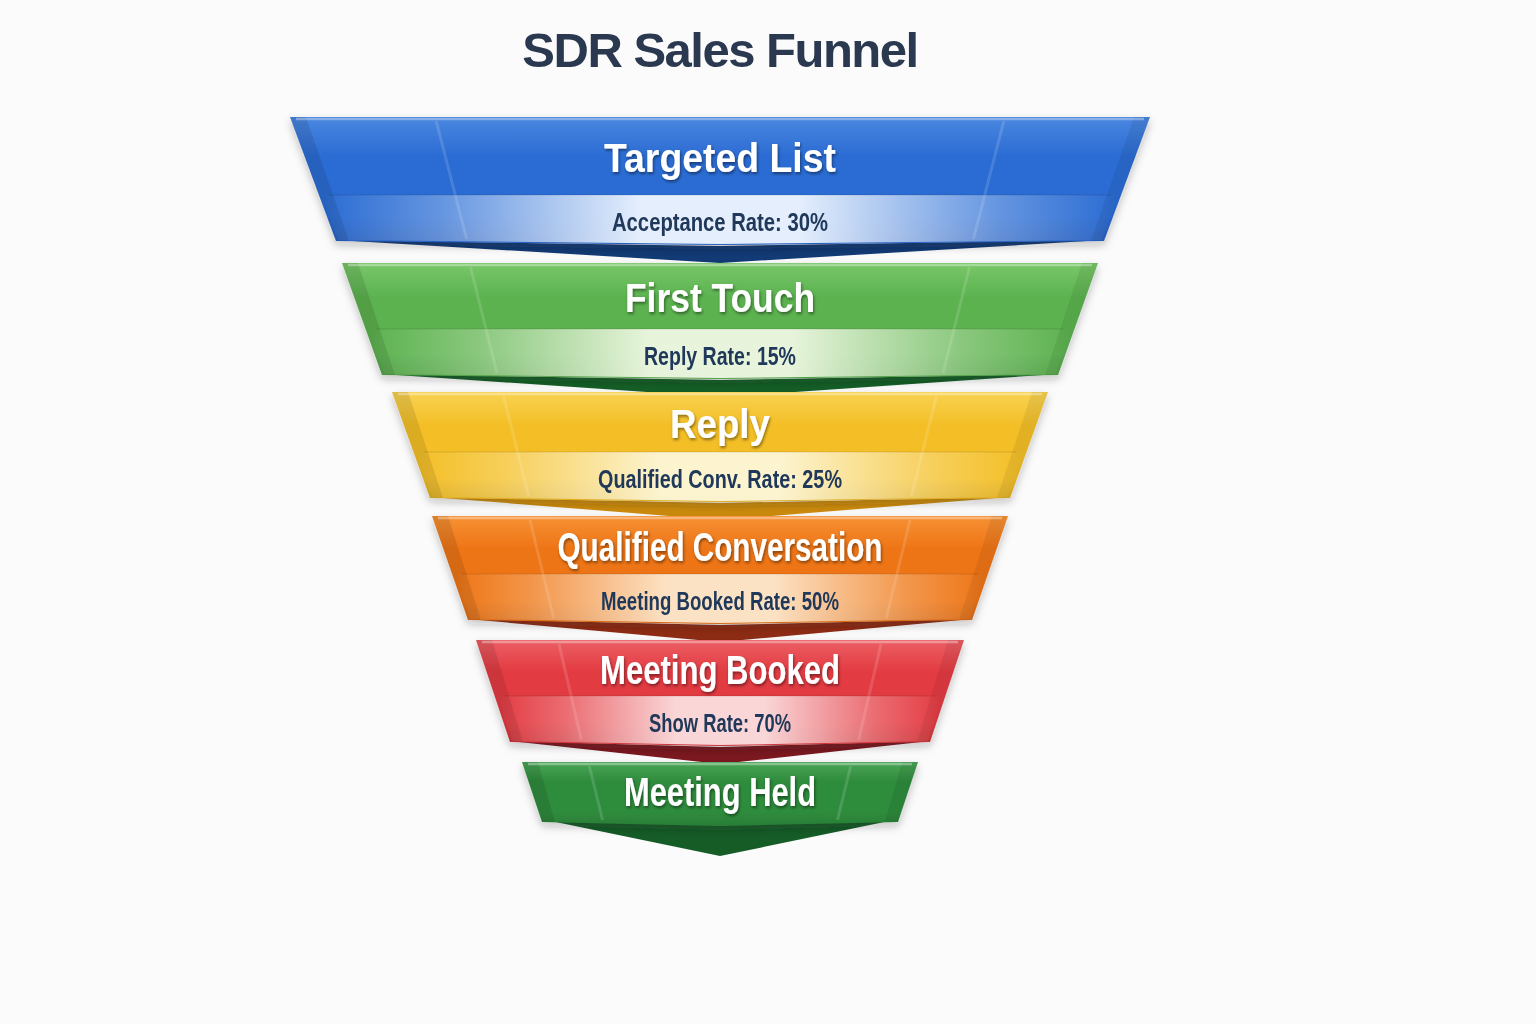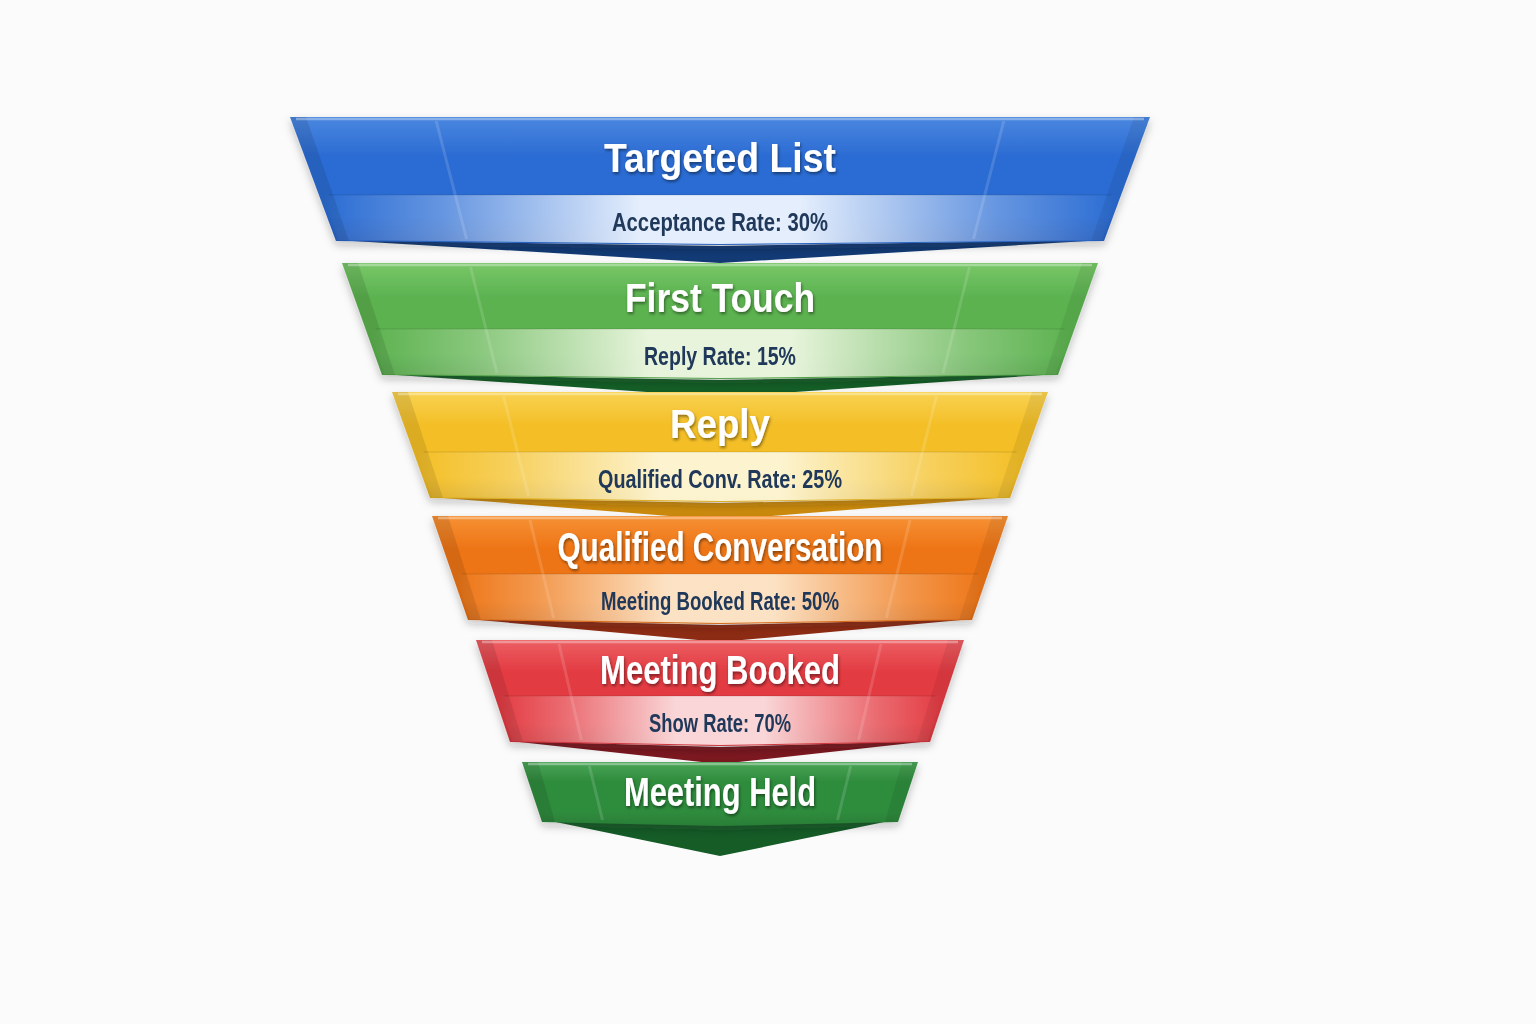--- a/index.html
+++ b/index.html
@@ -21,20 +21,21 @@
     letter-spacing: -1.5px;
     color: #2b3950;
   }
   svg#funnel { position: absolute; top: 0; left: 0; }
   svg text { font-family: "Liberation Sans", sans-serif; }
 </style>
 </head>
 <body style="background: rgb(251, 251, 252);">
 
 <div id="stage-wrap">
+  <h1 class="chart-title" style="color: rgb(43, 57, 80);">SDR Sales Funnel</h1>
   <svg id="funnel" width="1536" height="1024" viewBox="0 0 1536 1024" aria-hidden="true">
       <defs>
         <filter id="ds" x="-20%" y="-25%" width="140%" height="170%">
           <feDropShadow dx="0" dy="4" stdDeviation="4" flood-color="#222222" flood-opacity="0.25"></feDropShadow>
         </filter>
         <filter id="ts" x="-30%" y="-40%" width="160%" height="200%">
           <feDropShadow dx="1" dy="2" stdDeviation="1.7" flood-color="#000000" flood-opacity="0.45"></feDropShadow>
         </filter>
         <linearGradient id="g0" x1="0" y1="0" x2="0" y2="1">
           <stop offset="0%" stop-color="#4a87e0"></stop>

